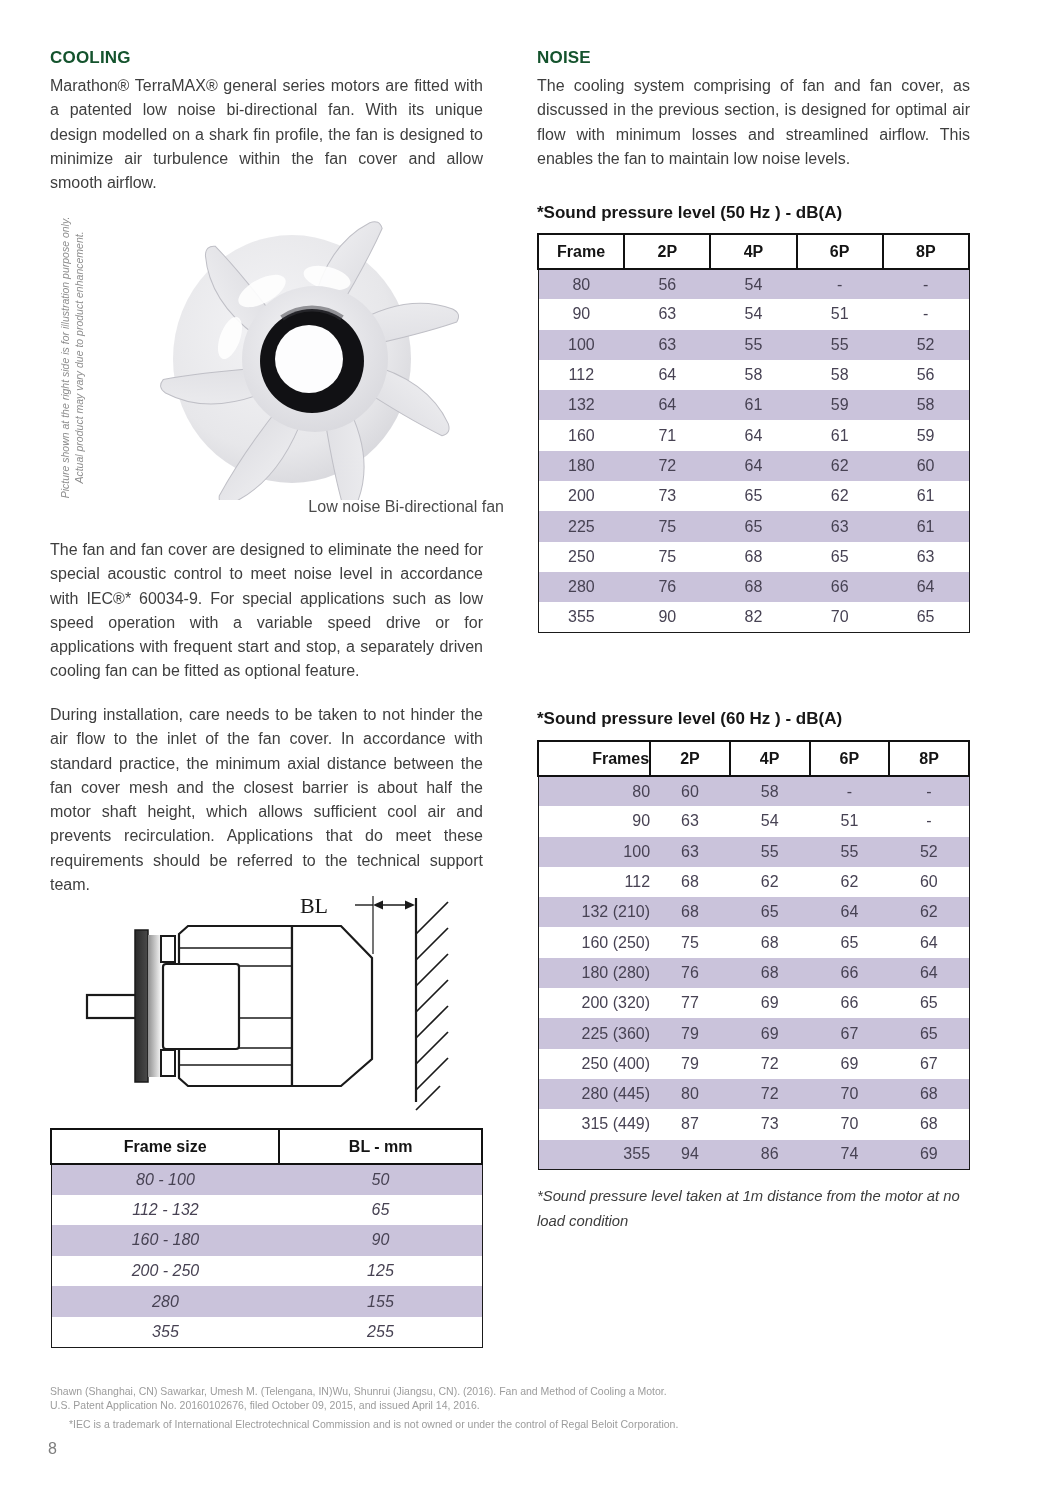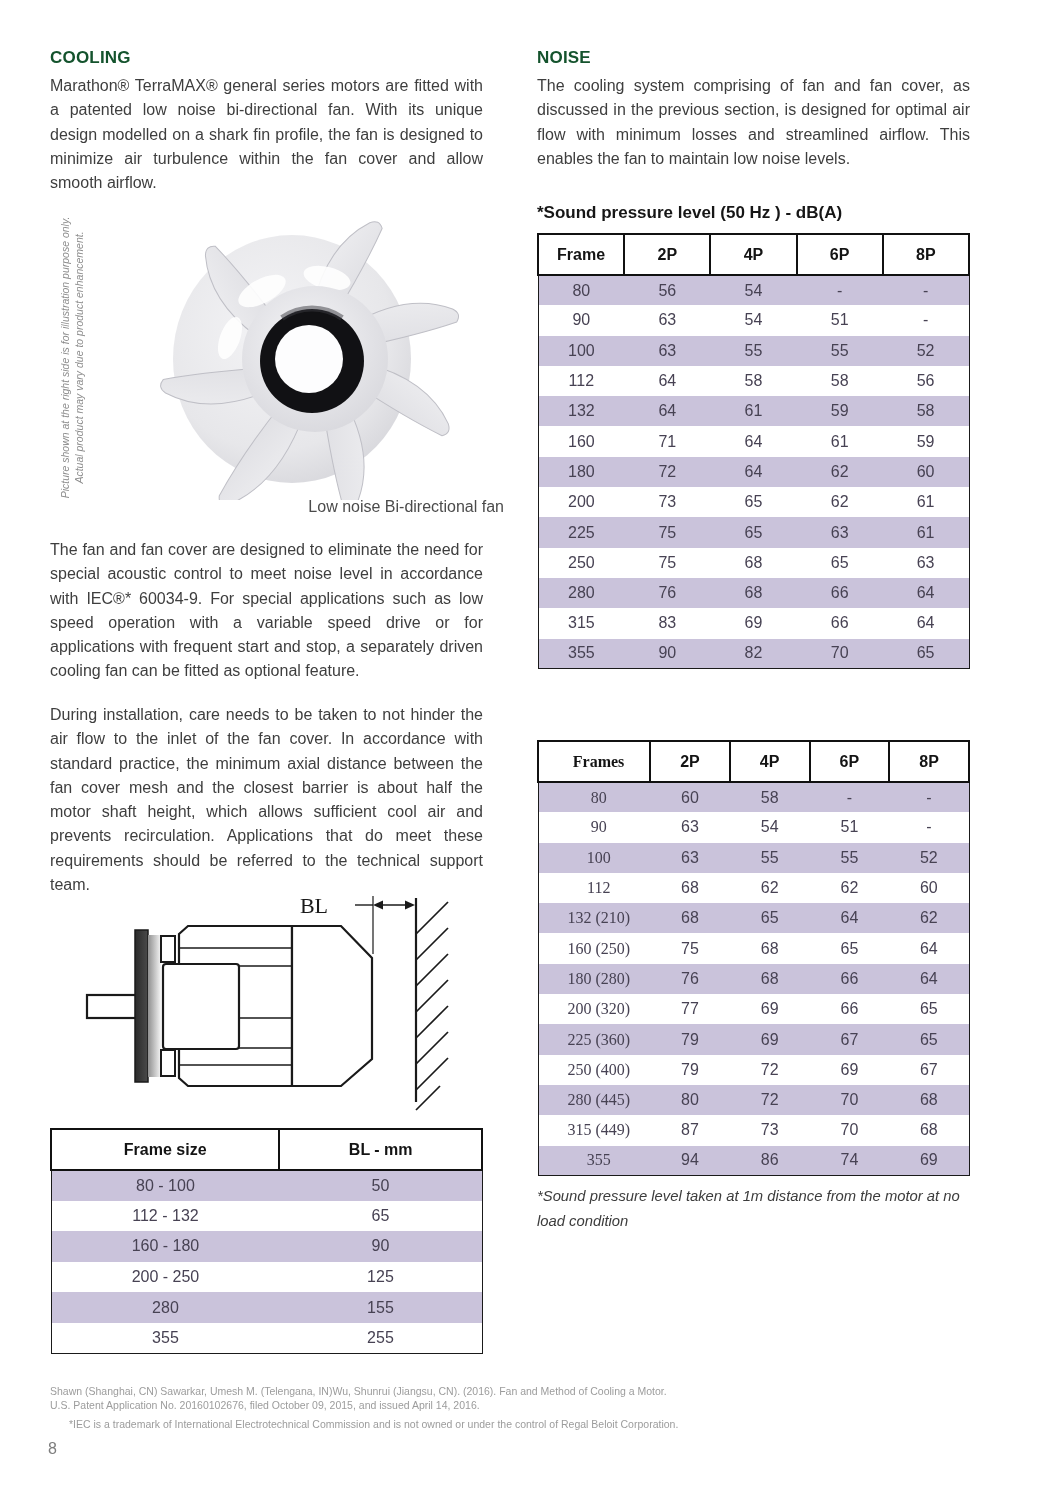--- a/index.html
+++ b/index.html
@@ -33,34 +33,34 @@
   .spl50-title { left:537px; top:203px; width:433px; }
   .spl60-title { left:537px; top:709px; width:433px; }
   .tbl-title { font-size:17px; font-weight:bold; color:#161616; }
   .spl50 { left:537px; top:233px; }
   .spl60 { left:537px; top:740px; }
   .frame-tbl { left:50px; top:1128px; }
 
   table { border-collapse:collapse; background:#fff; table-layout:fixed; }
   table.data { width:433px; font-size:16px; }
   table.data thead th {
-    border:2.2px solid #111; height:41px; font-weight:bold; color:#141414;
+    border:2.2px solid #111; height:35px; font-weight:bold; color:#141414;
     text-align:center; vertical-align:middle; background:#fff;
   }
   table.data { border:1.6px solid #1a1a1a; }
   table.data tbody td {
     height:30.3px; text-align:center; vertical-align:middle;
     color:#474253; border:none; padding:0;
   }
   table.data tbody tr:nth-of-type(odd) td { background:#cac3db; }
   .spl50 th, .spl50 td { width:20%; }
-  .spl60 th:first-child, .spl60 td:first-child { width:26%; text-align:center; padding-left:9px;font-family:Liberation Serif, serif; }
+  .spl60 th:first-child, .spl60 td:first-child { width:26%; text-align:right; padding-left:9px; }
   .spl60 th:not(:first-child), .spl60 td:not(:first-child) { width:18.5%; }
   .frame-tbl th:first-child, .frame-tbl td:first-child { width:53%; }
-  .frame-tbl td { height:30.6px !important; }
+  .frame-tbl td { height:30.6px !important;font-style:italic; }
 
   .footnote {
     left:537px; top:1184px; width:444px; font-style:italic;
     font-size:14.8px; line-height:25px; color:#3c3c3c;
   }
   .footer-cite { left:50px; top:1385px; width:940px; font-size:10.5px; line-height:13.5px; color:#9c9c9c; }
   .footer-iec { left:50px; top:1418px; width:940px; font-size:10.5px; color:#9c9c9c;margin-left:19px; }
   .page-num { left:48px; top:1440px; font-size:16px; color:#7d7d7d; }
 </style>
 </head>
@@ -327,38 +327,32 @@
         </tr>
 
         <tr>
           <td>280</td>
           <td>76</td>
           <td>68</td>
           <td>66</td>
           <td>64</td>
         </tr>
 
-        <tr>
-          <td>315</td>
-          <td>83</td>
-          <td>69</td>
-          <td>66</td>
-          <td>64</td>
-        </tr>
 
         <tr>
           <td>355</td>
           <td>90</td>
           <td>82</td>
           <td>70</td>
           <td>65</td>
         </tr>
       </tbody>
   </table>
 
+  <div class="abs tbl-title spl60-title">*Sound pressure level  (60 Hz ) - dB(A)</div>
   <table class="abs data spl60">
     <thead>
       <tr>
         <th>Frames</th>
         <th>2P</th>
         <th>4P</th>
         <th>6P</th>
         <th>8P</th>
       </tr>
     </thead>

